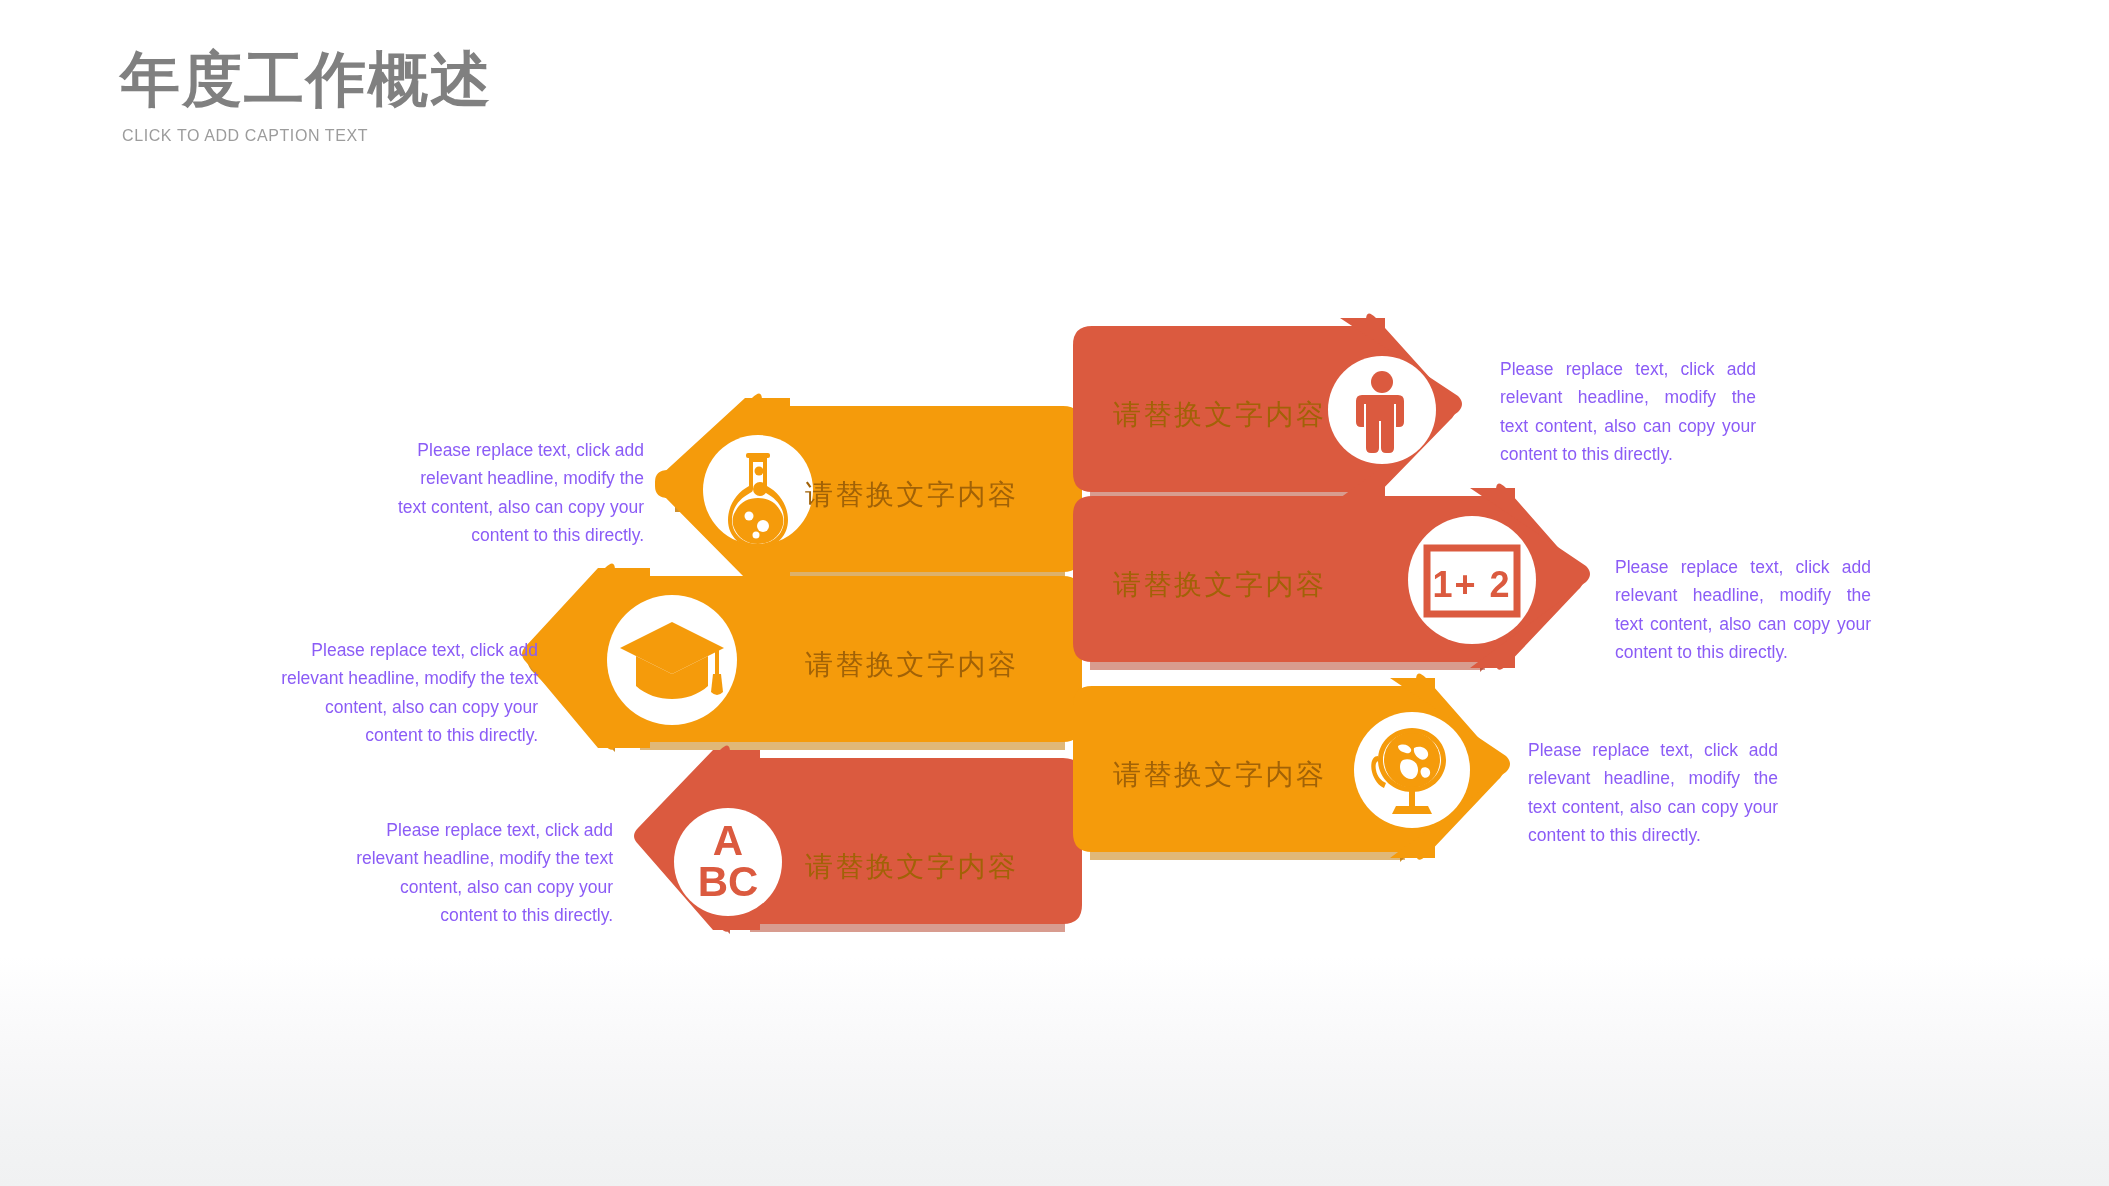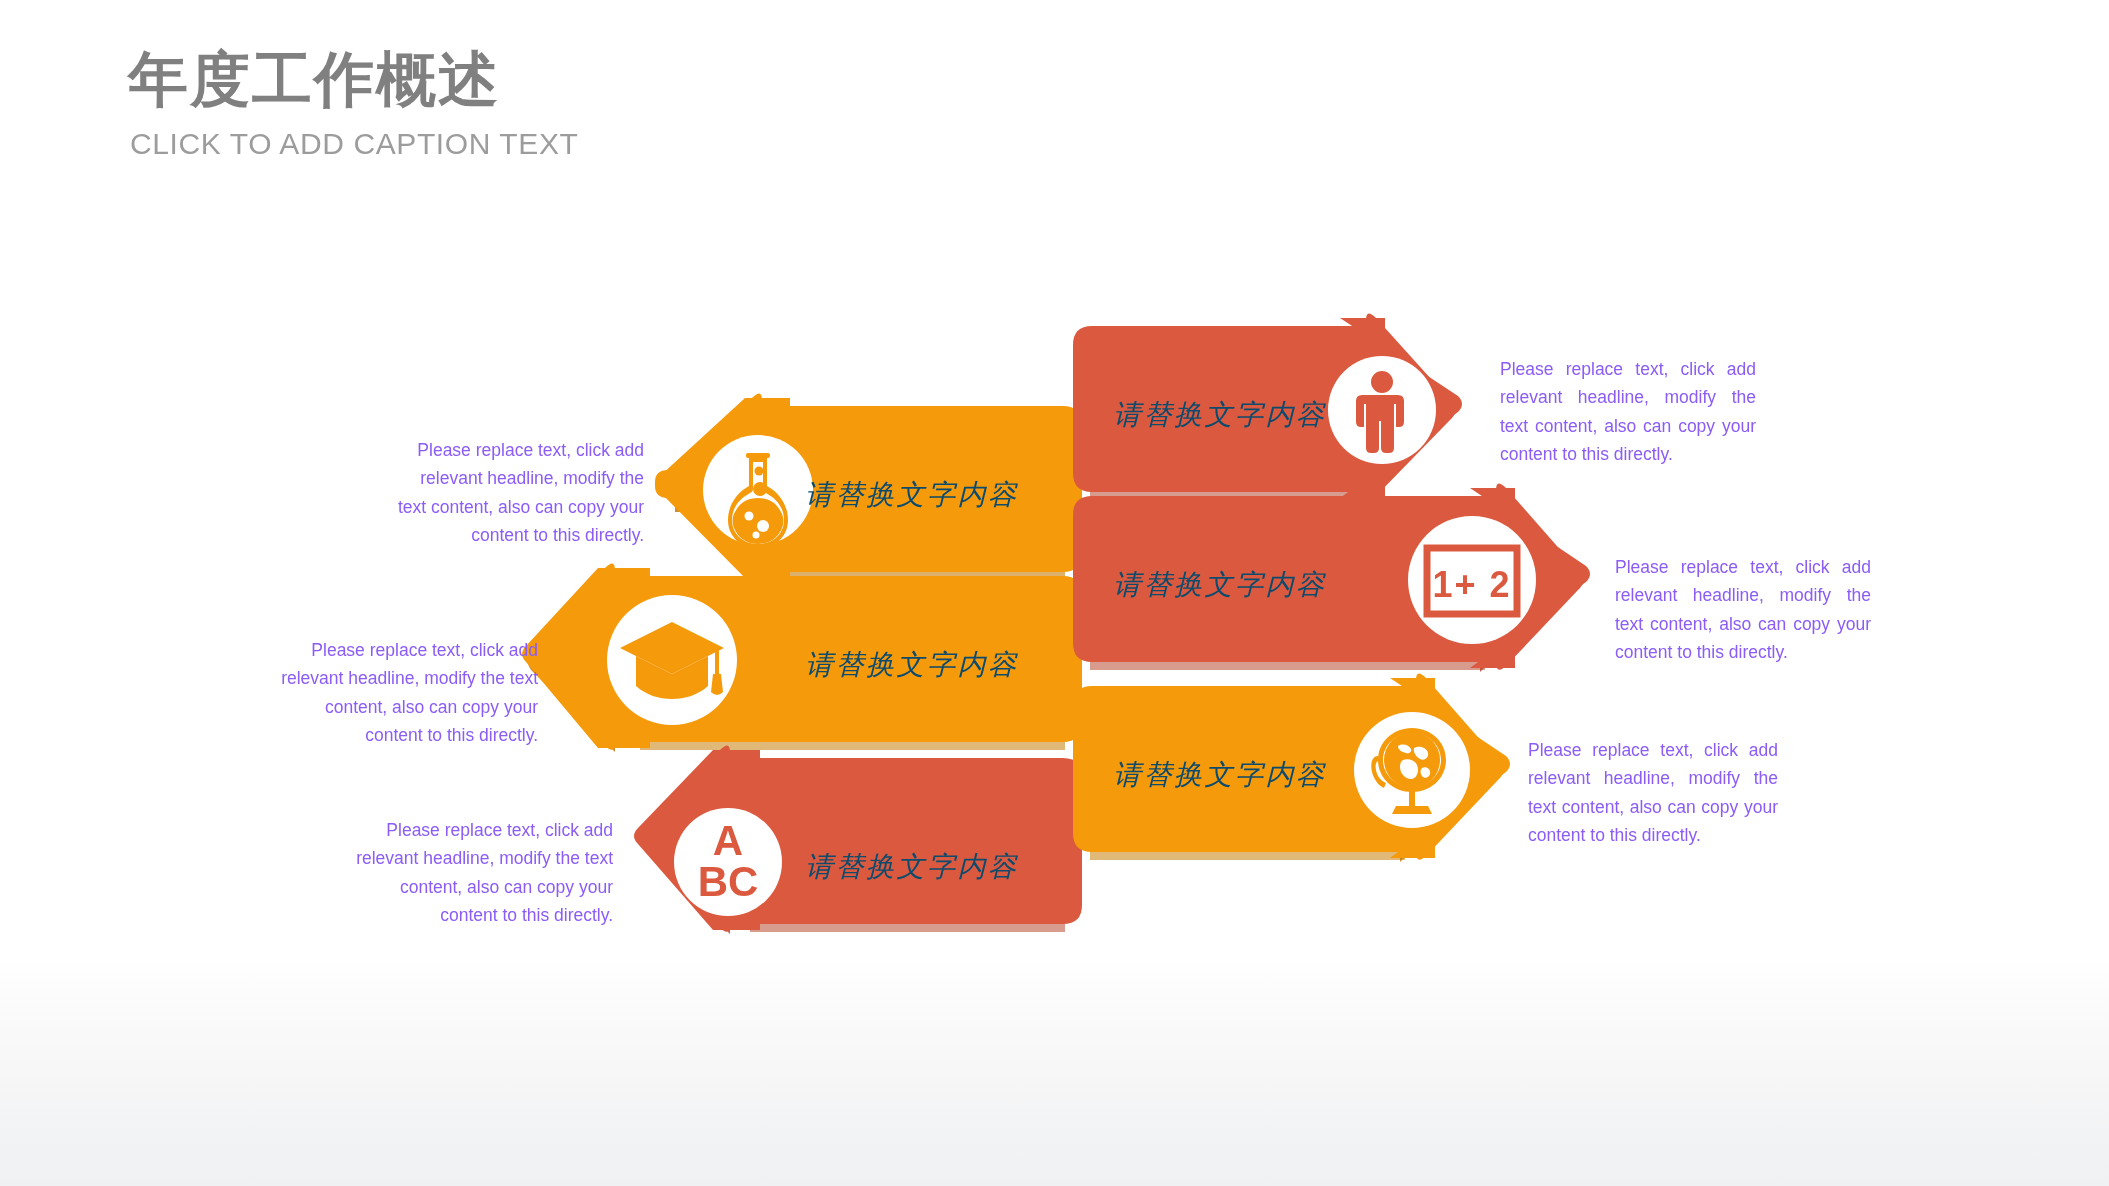--- a/index.html
+++ b/index.html
@@ -22,35 +22,35 @@
     bottom: 0;
     width: 2109px;
     height: 230px;
     background: linear-gradient(to bottom, #ffffff 0%, #fbfbfc 22%, #f7f7f8 48%, #f2f3f4 78%, #f0f1f2 100%);
     z-index: 0;
   }
 
   
   .header {
     position: absolute;
-    left: 128px;
+    left: 120px;
     top: 48px;
     z-index: 5;
   }
   .page-title {
     font-size: 60px;
     font-weight: bold;
     color: #808080;
     letter-spacing: 2px;
     line-height: 1.08;
     margin: 0;
     white-space: nowrap;
   }
   .page-subtitle {
-    font-size: 30px;
+    font-size: 16px;
     color: #9c9c9c;
     letter-spacing: 0.6px;
     margin: 14px 0 12px 2px;
     white-space: nowrap;
     font-weight: normal;
   }
 
   
   .stage {
     position: absolute;
@@ -58,27 +58,26 @@
     top: 0;
     width: 2109px;
     height: 1186px;
     z-index: 3;
   }
   .stage svg { display: block; }
 
   
   .arrow-label {
     position: absolute;
-    color: #0c4a6e;
+    color: #a16207;
     font-size: 28px;
     letter-spacing: 2.5px;
     white-space: nowrap;
     z-index: 6;
     font-weight: normal;
-    font-style: italic;
   }
 
   
   .para {
     position: absolute;
     color: #8b5cf6;
     font-size: 17.5px;
     line-height: 1.62;
     z-index: 6;
     font-weight: normal;

